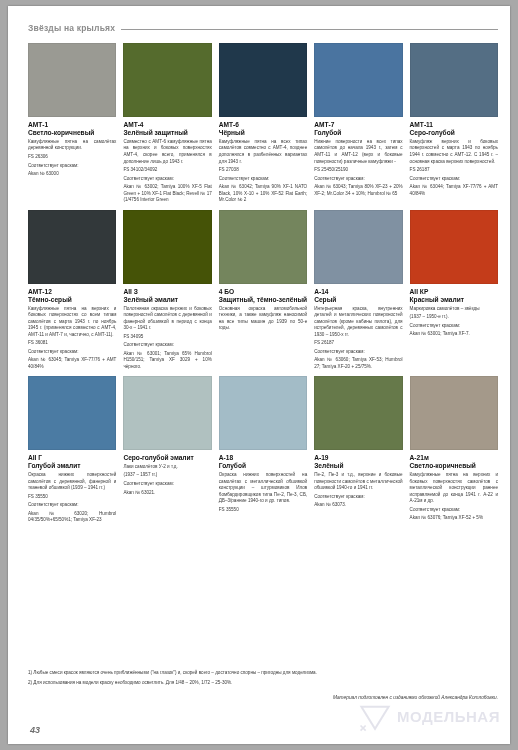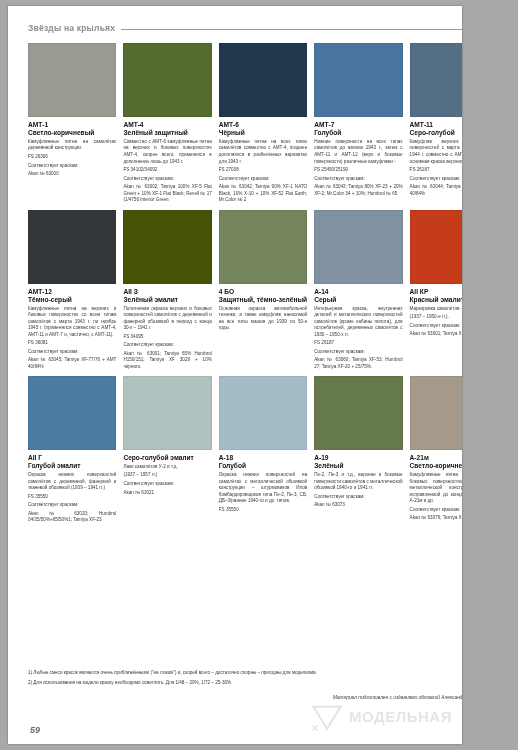--- a/index.html
+++ b/index.html
@@ -11,21 +11,21 @@
     width: 518px;
     height: 750px;
     overflow: hidden;
     font-family: "Liberation Sans", "DejaVu Sans", sans-serif;
     position: relative;
   }
   .page {
     position: absolute;
     left: 8px;
     top: 6px;
-    width: 454px;
+    width: 502px;
     height: 738px;
     background: #ffffff;
     box-shadow: 0 0 2px rgba(0,0,0,.35);
     overflow: hidden;
   }
   .page-inner {
     position: absolute;
     left: 20px;
     top: 14px;
     width: 470px;
@@ -312,21 +312,21 @@
         </div>
       </div>
 
     <div class="notes">
       <div class="note">1) Любые смеси красок являются очень приближёнными ("на глазок") и, скорей всего – достаточно спорны – пригодны для моделизма.</div>
       <div class="note">2) Для использования на модели краску необходимо осветлить. Для 1/48 – 20%, 1/72 – 25-30%.</div>
       <div class="credit">Материал подготовлен с изданиями обложкой Александра Котлобовки.</div>
     </div>
   </div>
 
-  <div class="page-number">59</div>
+  <div class="page-number">43</div>
 
   <div class="watermark">
     <svg class="wm-mark" viewBox="0 0 40 40">
       <path d="M4 8 L36 8 L20 34 Z" fill="none" stroke="#2f2f6e" stroke-width="2.4"></path>
       <path d="M9 30 L3 36 M3 30 L9 36" stroke="#2f2f6e" stroke-width="2"></path>
     </svg>
     <div class="wm-text">
       <span>МОДЕЛЬНАЯ</span>
     </div>
   </div>

